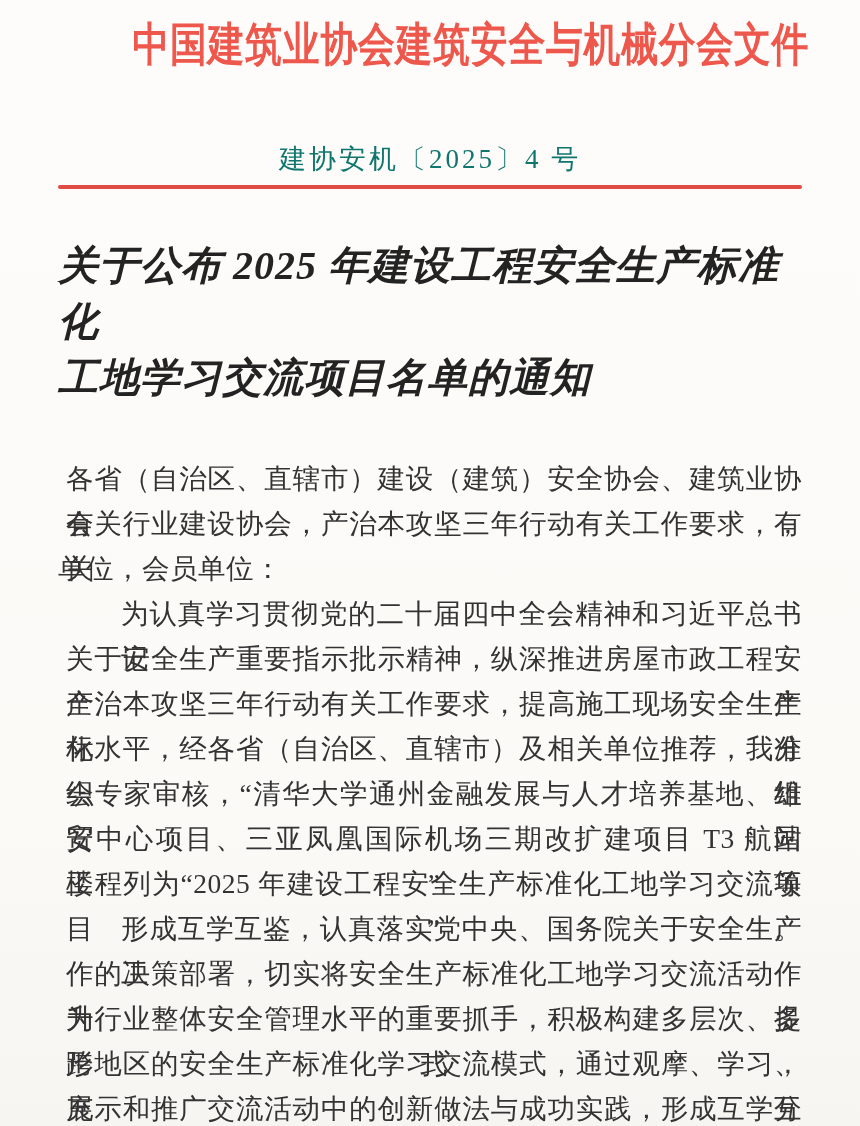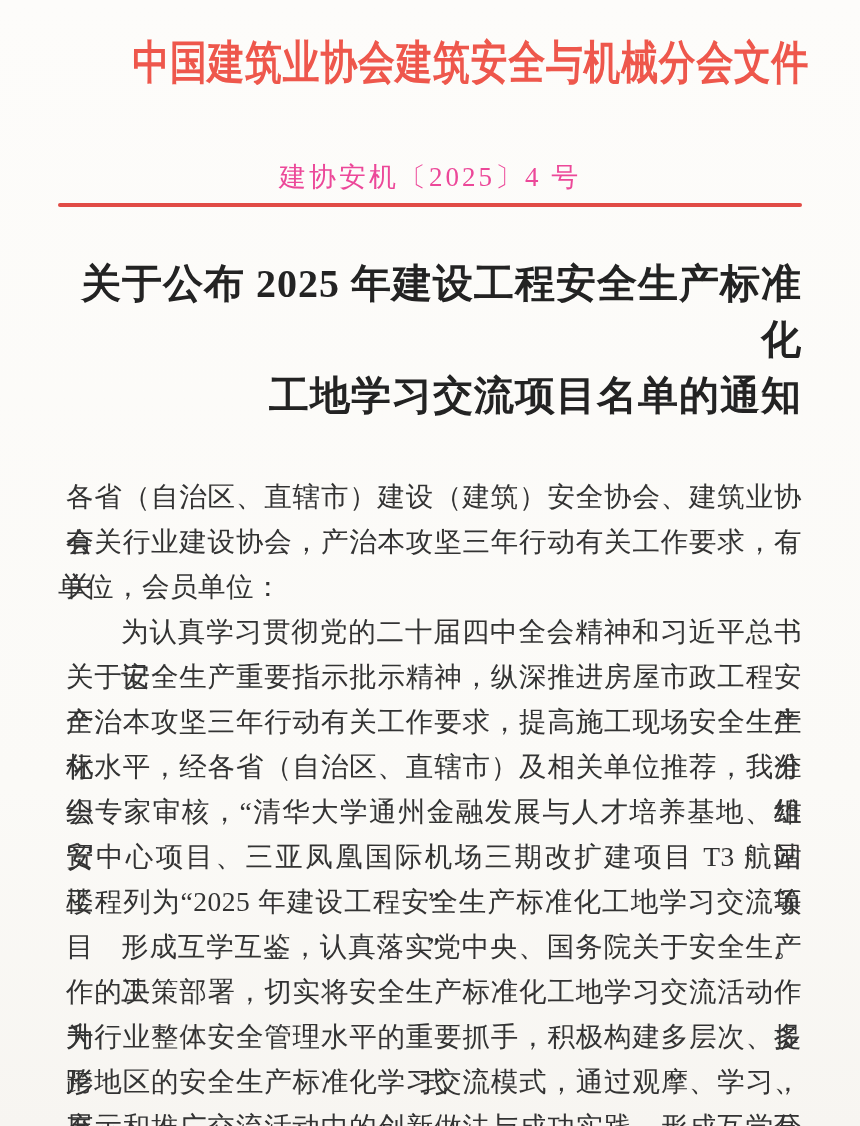--- a/index.html
+++ b/index.html
@@ -11,55 +11,56 @@
     height: 1126px;
     overflow: hidden;
     background: linear-gradient(180deg, #fdfcfa 0%, #fbfaf7 70%, #f7f5f1 100%);
     font-family: "Liberation Serif", serif;
   }
   .page {
     position: relative;
     width: 860px;
     height: 1126px;
     box-sizing: border-box;
-    padding: 34px 58px 20px 58px;
+    padding: 16px 58px 20px 58px;
   }
   .org-header {
     text-align: center;
     font-size: 46px;
     font-weight: bold;
     line-height: 58px;
     color: #ee574c;
     transform: scaleX(0.8);
     transform-origin: 50% 50%;
     white-space: nowrap;
     letter-spacing: 1px;
   }
   .doc-number {
     margin-top: 68px;
     text-align: center;
     font-size: 27px;
     letter-spacing: 3px;
-    color: #ec4899;
+    color: #0f766e;
     line-height: 34px;
   }
   .red-divider {
     margin-top: 9px;
     height: 4px;
     background: #e14b46;
     border-radius: 2px;
   }
   .doc-title {
     margin-top: 49px;
-    text-align: right;
+    text-align: left;
     font-weight: bold;
     font-size: 40px;
     line-height: 56px;
     color: #232323;
     letter-spacing: 1px;
+    font-style: italic;
   }
   .doc-body {
     margin-top: 50px;
     font-size: 27.5px;
     line-height: 45px;
     color: #333333;
   }
   .body-line {
     height: 45px;
     text-align: justify;

